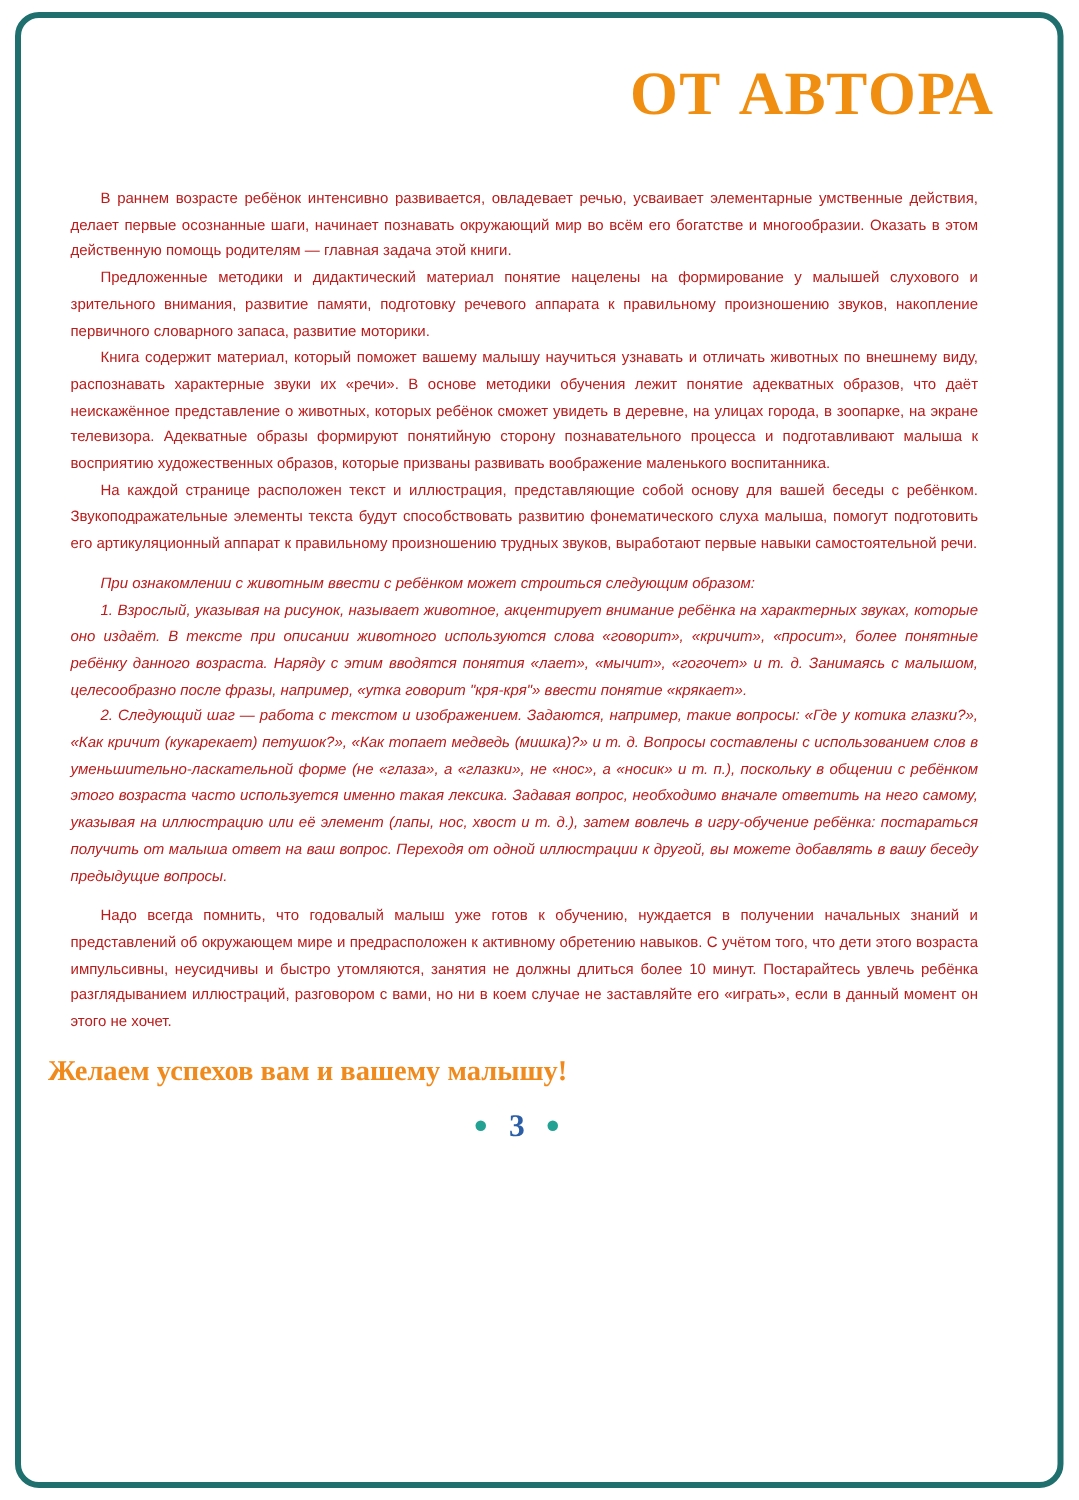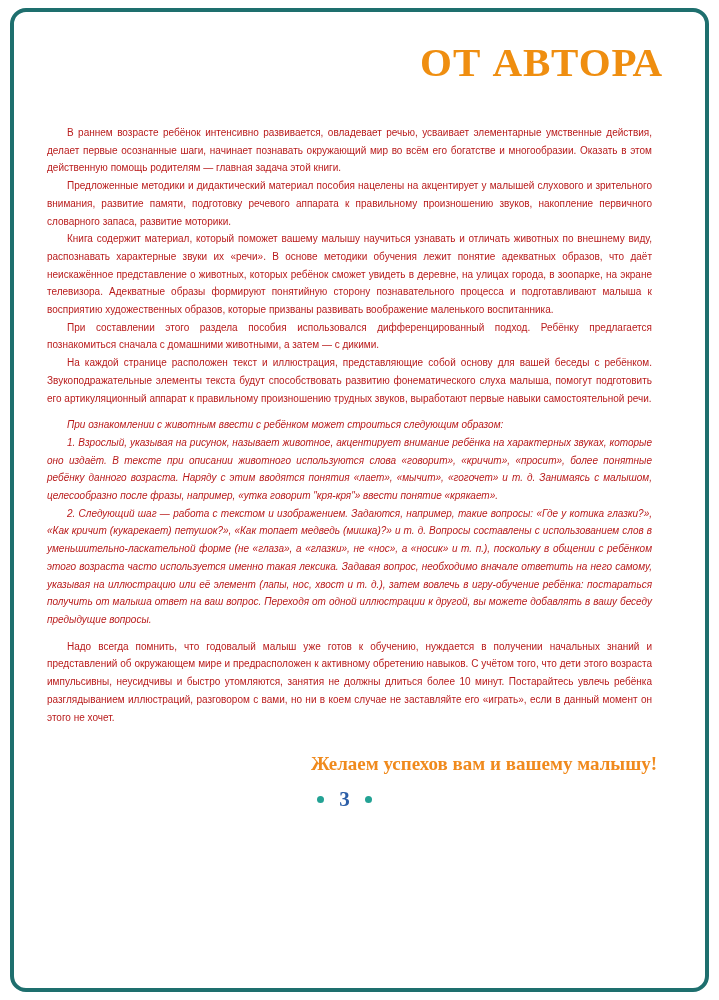--- a/index.html
+++ b/index.html
@@ -45,22 +45,22 @@
     margin: 0;
     text-indent: 20px;
   }
   .text p.italic { font-style: italic; }
   .text p.space-before { margin-top: 9px; }
   .closing {
     font-family: "Liberation Serif", serif;
     font-weight: bold;
     font-size: 19px;
     color: #f08a1d;
-    text-align: right;
-    margin-top: 27px;
+    text-align: left;
+    margin-top: 13px;
     transform: translateX(5px);
   }
   .pagenum-row {
     display: flex;
     align-items: center;
     justify-content: center;
     gap: 15px;
     margin-top: 12px;
     transform: translateX(5px);
   }
@@ -79,23 +79,22 @@
 </head>
 <body>
 
 <div class="frame"></div>
 
 <div class="content">
   <h1 class="title">ОТ АВТОРА</h1>
 
   <div class="text">
       <p>В раннем возрасте ребёнок интенсивно развивается, овладевает речью, усваивает элементарные умственные действия, делает первые осознанные шаги, начинает познавать окружающий мир во всём его богатстве и многообразии. Оказать в этом действенную помощь родителям — главная задача этой книги.</p>
-      <p>Предложенные методики и дидактический материал пособия нацелены на акцентирует у малышей слухового и зрительного внимания, развитие памяти, подготовку речевого аппарата к правильному произношению звуков, накопление первичного словарного запаса, развитие моторики.</p>
+      <p>Предложенные методики и дидактический материал понятие нацелены на формирование у малышей слухового и зрительного внимания, развитие памяти, подготовку речевого аппарата к правильному произношению звуков, накопление первичного словарного запаса, развитие моторики.</p>
       <p>Книга содержит материал, который поможет вашему малышу научиться узнавать и отличать животных по внешнему виду, распознавать характерные звуки их «речи». В основе методики обучения лежит понятие адекватных образов, что даёт неискажённое представление о животных, которых ребёнок сможет увидеть в деревне, на улицах города, в зоопарке, на экране телевизора. Адекватные образы формируют понятийную сторону познавательного процесса и подготавливают малыша к восприятию художественных образов, которые призваны развивать воображение маленького воспитанника.</p>
-      <p>При составлении этого раздела пособия использовался дифференцированный подход. Ребёнку предлагается познакомиться сначала с домашними животными, а затем — с дикими.</p>
       <p>На каждой странице расположен текст и иллюстрация, представляющие собой основу для вашей беседы с ребёнком. Звукоподражательные элементы текста будут способствовать развитию фонематического слуха малыша, помогут подготовить его артикуляционный аппарат к правильному произношению трудных звуков, выработают первые навыки самостоятельной речи.</p>
       <p class="italic space-before">При ознакомлении с животным ввести с ребёнком может строиться следующим образом:</p>
       <p class="italic">1. Взрослый, указывая на рисунок, называет животное, акцентирует внимание ребёнка на характерных звуках, которые оно издаёт. В тексте при описании животного используются слова «говорит», «кричит», «просит», более понятные ребёнку данного возраста. Наряду с этим вводятся понятия «лает», «мычит», «гогочет» и т. д. Занимаясь с малышом, целесообразно после фразы, например, «утка говорит "кря-кря"» ввести понятие «крякает».</p>
       <p class="italic">2. Следующий шаг — работа с текстом и изображением. Задаются, например, такие вопросы: «Где у котика глазки?», «Как кричит (кукарекает) петушок?», «Как топает медведь (мишка)?» и т. д. Вопросы составлены с использованием слов в уменьшительно-ласкательной форме (не «глаза», а «глазки», не «нос», а «носик» и т. п.), поскольку в общении с ребёнком этого возраста часто используется именно такая лексика. Задавая вопрос, необходимо вначале ответить на него самому, указывая на иллюстрацию или её элемент (лапы, нос, хвост и т. д.), затем вовлечь в игру-обучение ребёнка: постараться получить от малыша ответ на ваш вопрос. Переходя от одной иллюстрации к другой, вы можете добавлять в вашу беседу предыдущие вопросы.</p>
       <p class="space-before">Надо всегда помнить, что годовалый малыш уже готов к обучению, нуждается в получении начальных знаний и представлений об окружающем мире и предрасположен к активному обретению навыков. С учётом того, что дети этого возраста импульсивны, неусидчивы и быстро утомляются, занятия не должны длиться более 10 минут. Постарайтесь увлечь ребёнка разглядыванием иллюстраций, разговором с вами, но ни в коем случае не заставляйте его «играть», если в данный момент он этого не хочет.</p>
     </div>
 
   <div class="closing">Желаем успехов вам и вашему малышу!</div>
 
   <div class="pagenum-row">

